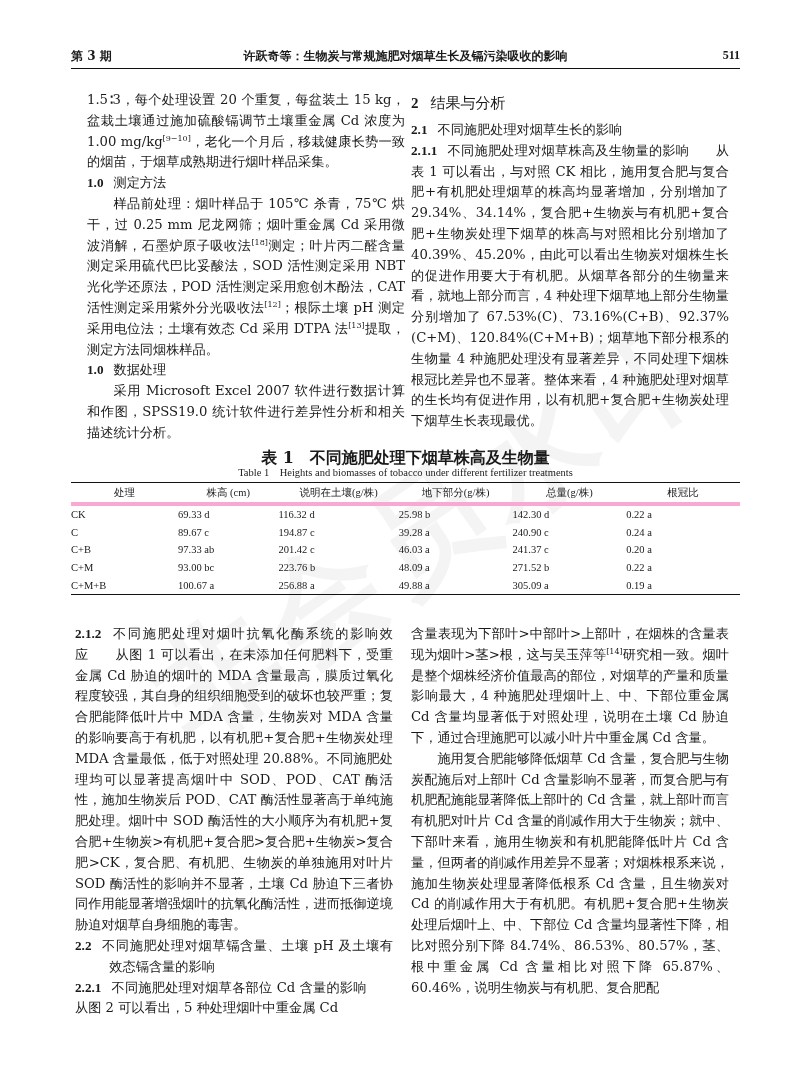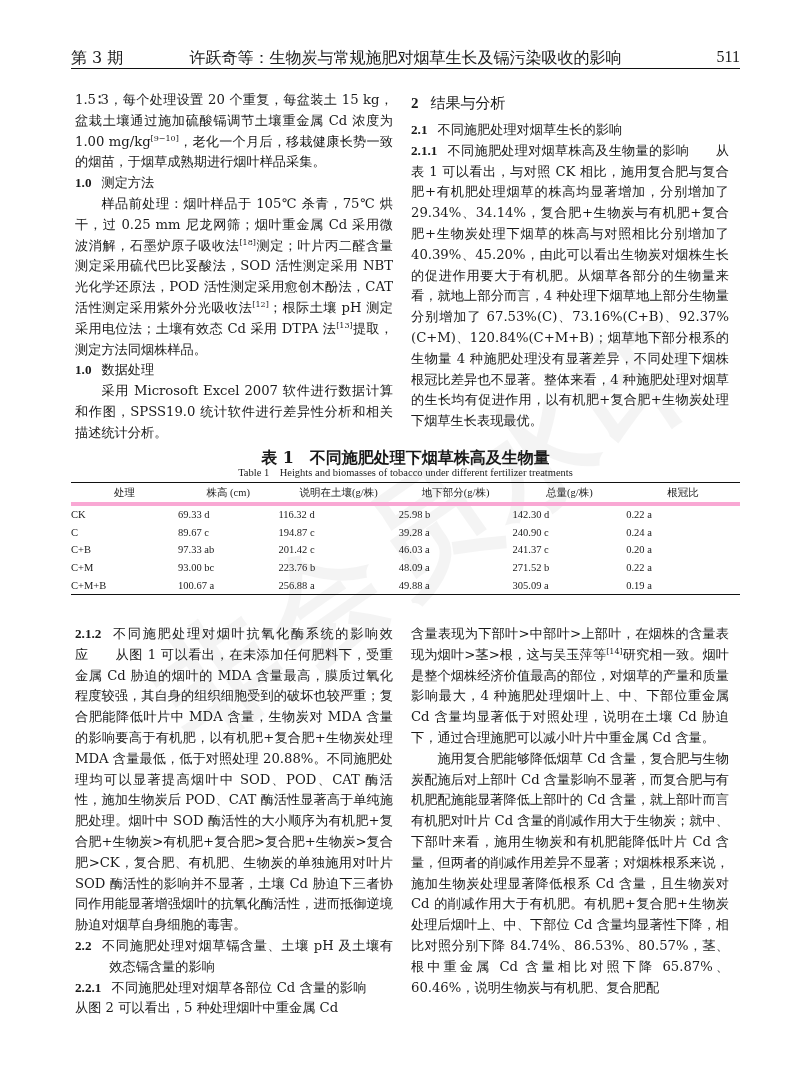--- a/index.html
+++ b/index.html
@@ -4,21 +4,22 @@
 <style>
   html, body { margin: 0; padding: 0; background: #ffffff; }
   body {
     width: 793px; height: 1077px; position: relative; overflow: hidden;
     font-family: "DejaVu Serif", "Liberation Serif", serif;
     color: #1a1a1a;
   }
   .header {
     position: absolute; left: 71px; right: 53px; top: 46px; height: 22px;
     border-bottom: 1.5px solid #111;
-    font-size: 16px;
+    font-size: 12px;
+    font-weight: bold;
   }
   .header .issue { position: absolute; left: 0; top: 2px; }
   .header .running-title { position: absolute; left: 0; right: 0; top: 2px; text-align: center; }
   .header .page-no { position: absolute; right: 0; top: 2px; font-family: "Liberation Serif", serif; }
 
   .col { position: absolute; font-size: 13.2px; line-height: 20.8px; text-align: justify; }
   .col-left { left: 75px; width: 318px; }
   .col-right { left: 411px; width: 318px; }
   .col p { margin: 0; }
   .indent { text-indent: 2em; }
@@ -56,21 +57,21 @@
 <body>
 
 <div class="header">
   <span class="issue">第 3 期</span>
   <span class="running-title">许跃奇等：生物炭与常规施肥对烟草生长及镉污染吸收的影响</span>
   <span class="page-no">511</span>
 </div>
 
 <div class="watermark">非会员水印</div>
 
-<div class="col col-left" style="top:90px;">
+<div class="col col-left" style="top:90px;margin-left:12px;">
   <p><span>1.5∶3，每个处理设置 20 个重复，每盆装土 15 kg，盆栽土壤通过施加硫酸镉调节土壤重金属 Cd 浓度为 1.00 mg/kg</span><sup>[9−10]</sup><span>，老化一个月后，移栽健康长势一致的烟苗，于烟草成熟期进行烟叶样品采集。</span></p>
   <p class="h2"><span class="num">1.0</span><span>测定方法</span></p>
   <p class="indent"><span>样品前处理：烟叶样品于 105℃ 杀青，75℃ 烘干，过 0.25 mm 尼龙网筛；烟叶重金属 Cd 采用微波消解，石墨炉原子吸收法</span><sup>[18]</sup><span>测定；叶片丙二醛含量测定采用硫代巴比妥酸法，SOD 活性测定采用 NBT 光化学还原法，POD 活性测定采用愈创木酚法，CAT 活性测定采用紫外分光吸收法</span><sup>[12]</sup><span>；根际土壤 pH 测定采用电位法；土壤有效态 Cd 采用 DTPA 法</span><sup>[13]</sup><span>提取，测定方法同烟株样品。</span></p>
   <p class="h2"><span class="num">1.0</span><span>数据处理</span></p>
   <p class="indent">采用 Microsoft Excel 2007 软件进行数据计算和作图，SPSS19.0 统计软件进行差异性分析和相关描述统计分析。</p>
 </div>
 
 <div class="col col-right" style="top:90px;">
   <p class="h1"><span class="num-lg">2</span><span>结果与分析</span></p>
   <p class="h2" style="margin-top:4px;"><span class="num">2.1</span><span>不同施肥处理对烟草生长的影响</span></p>

